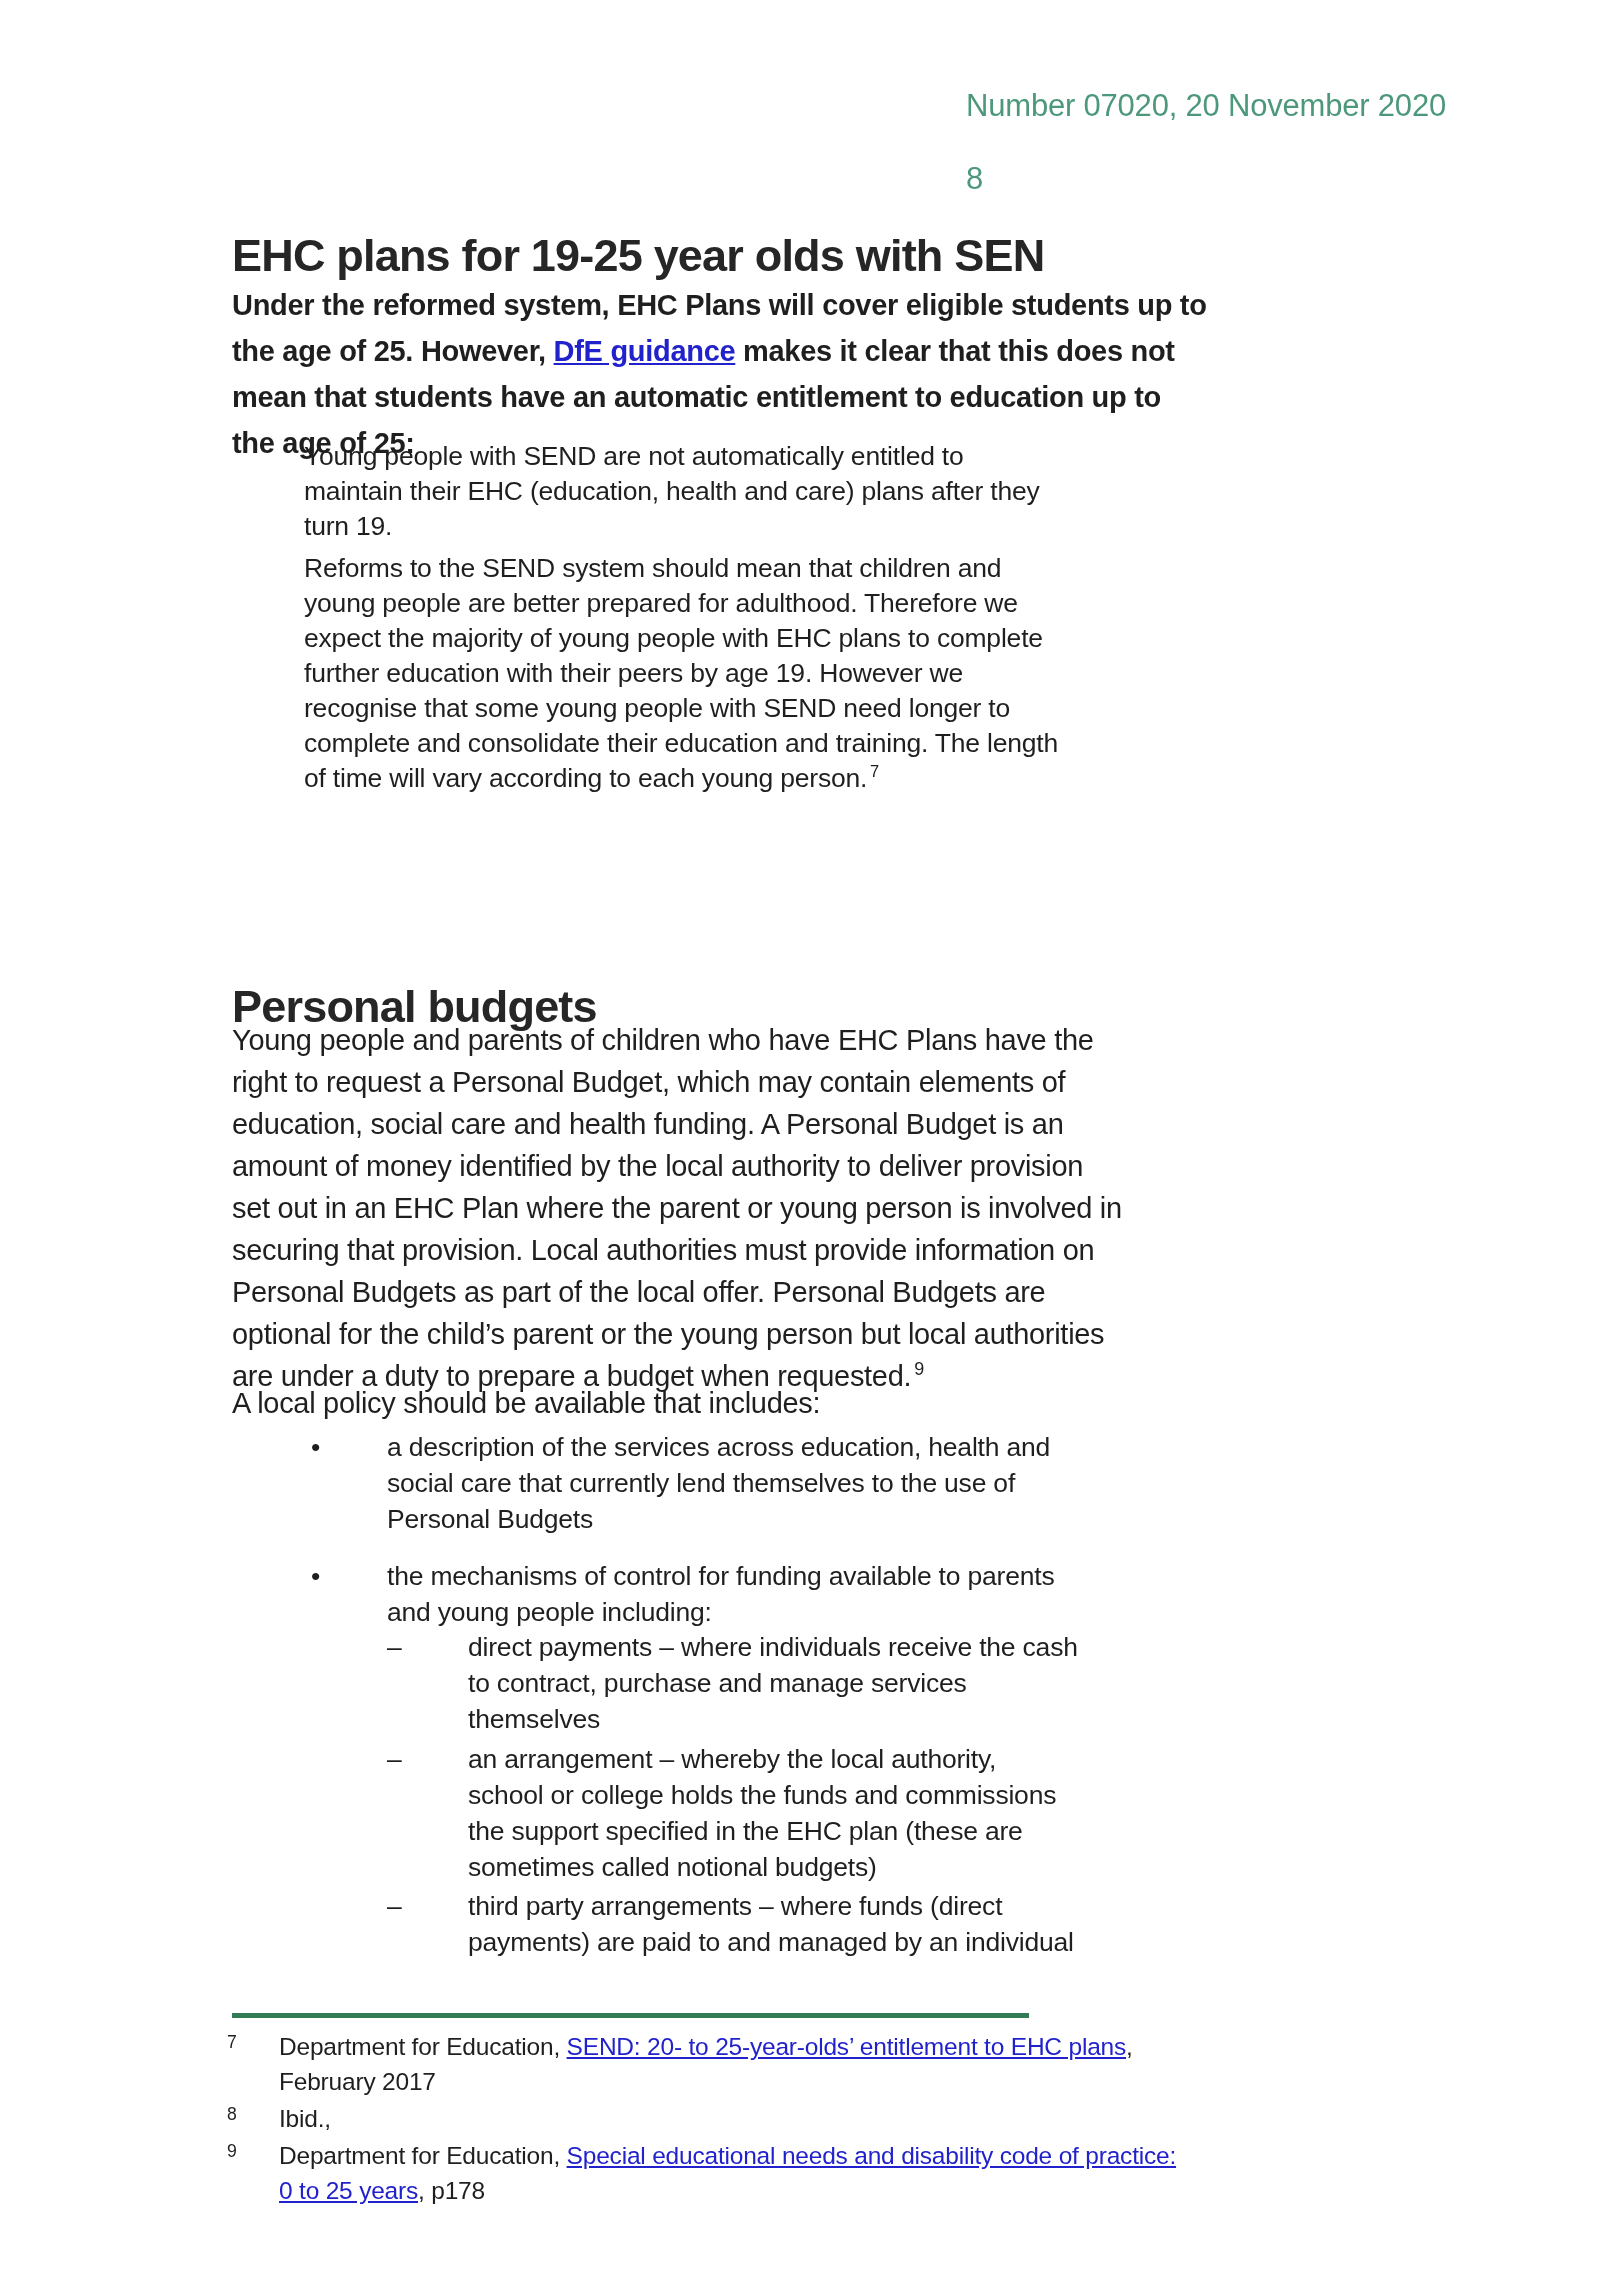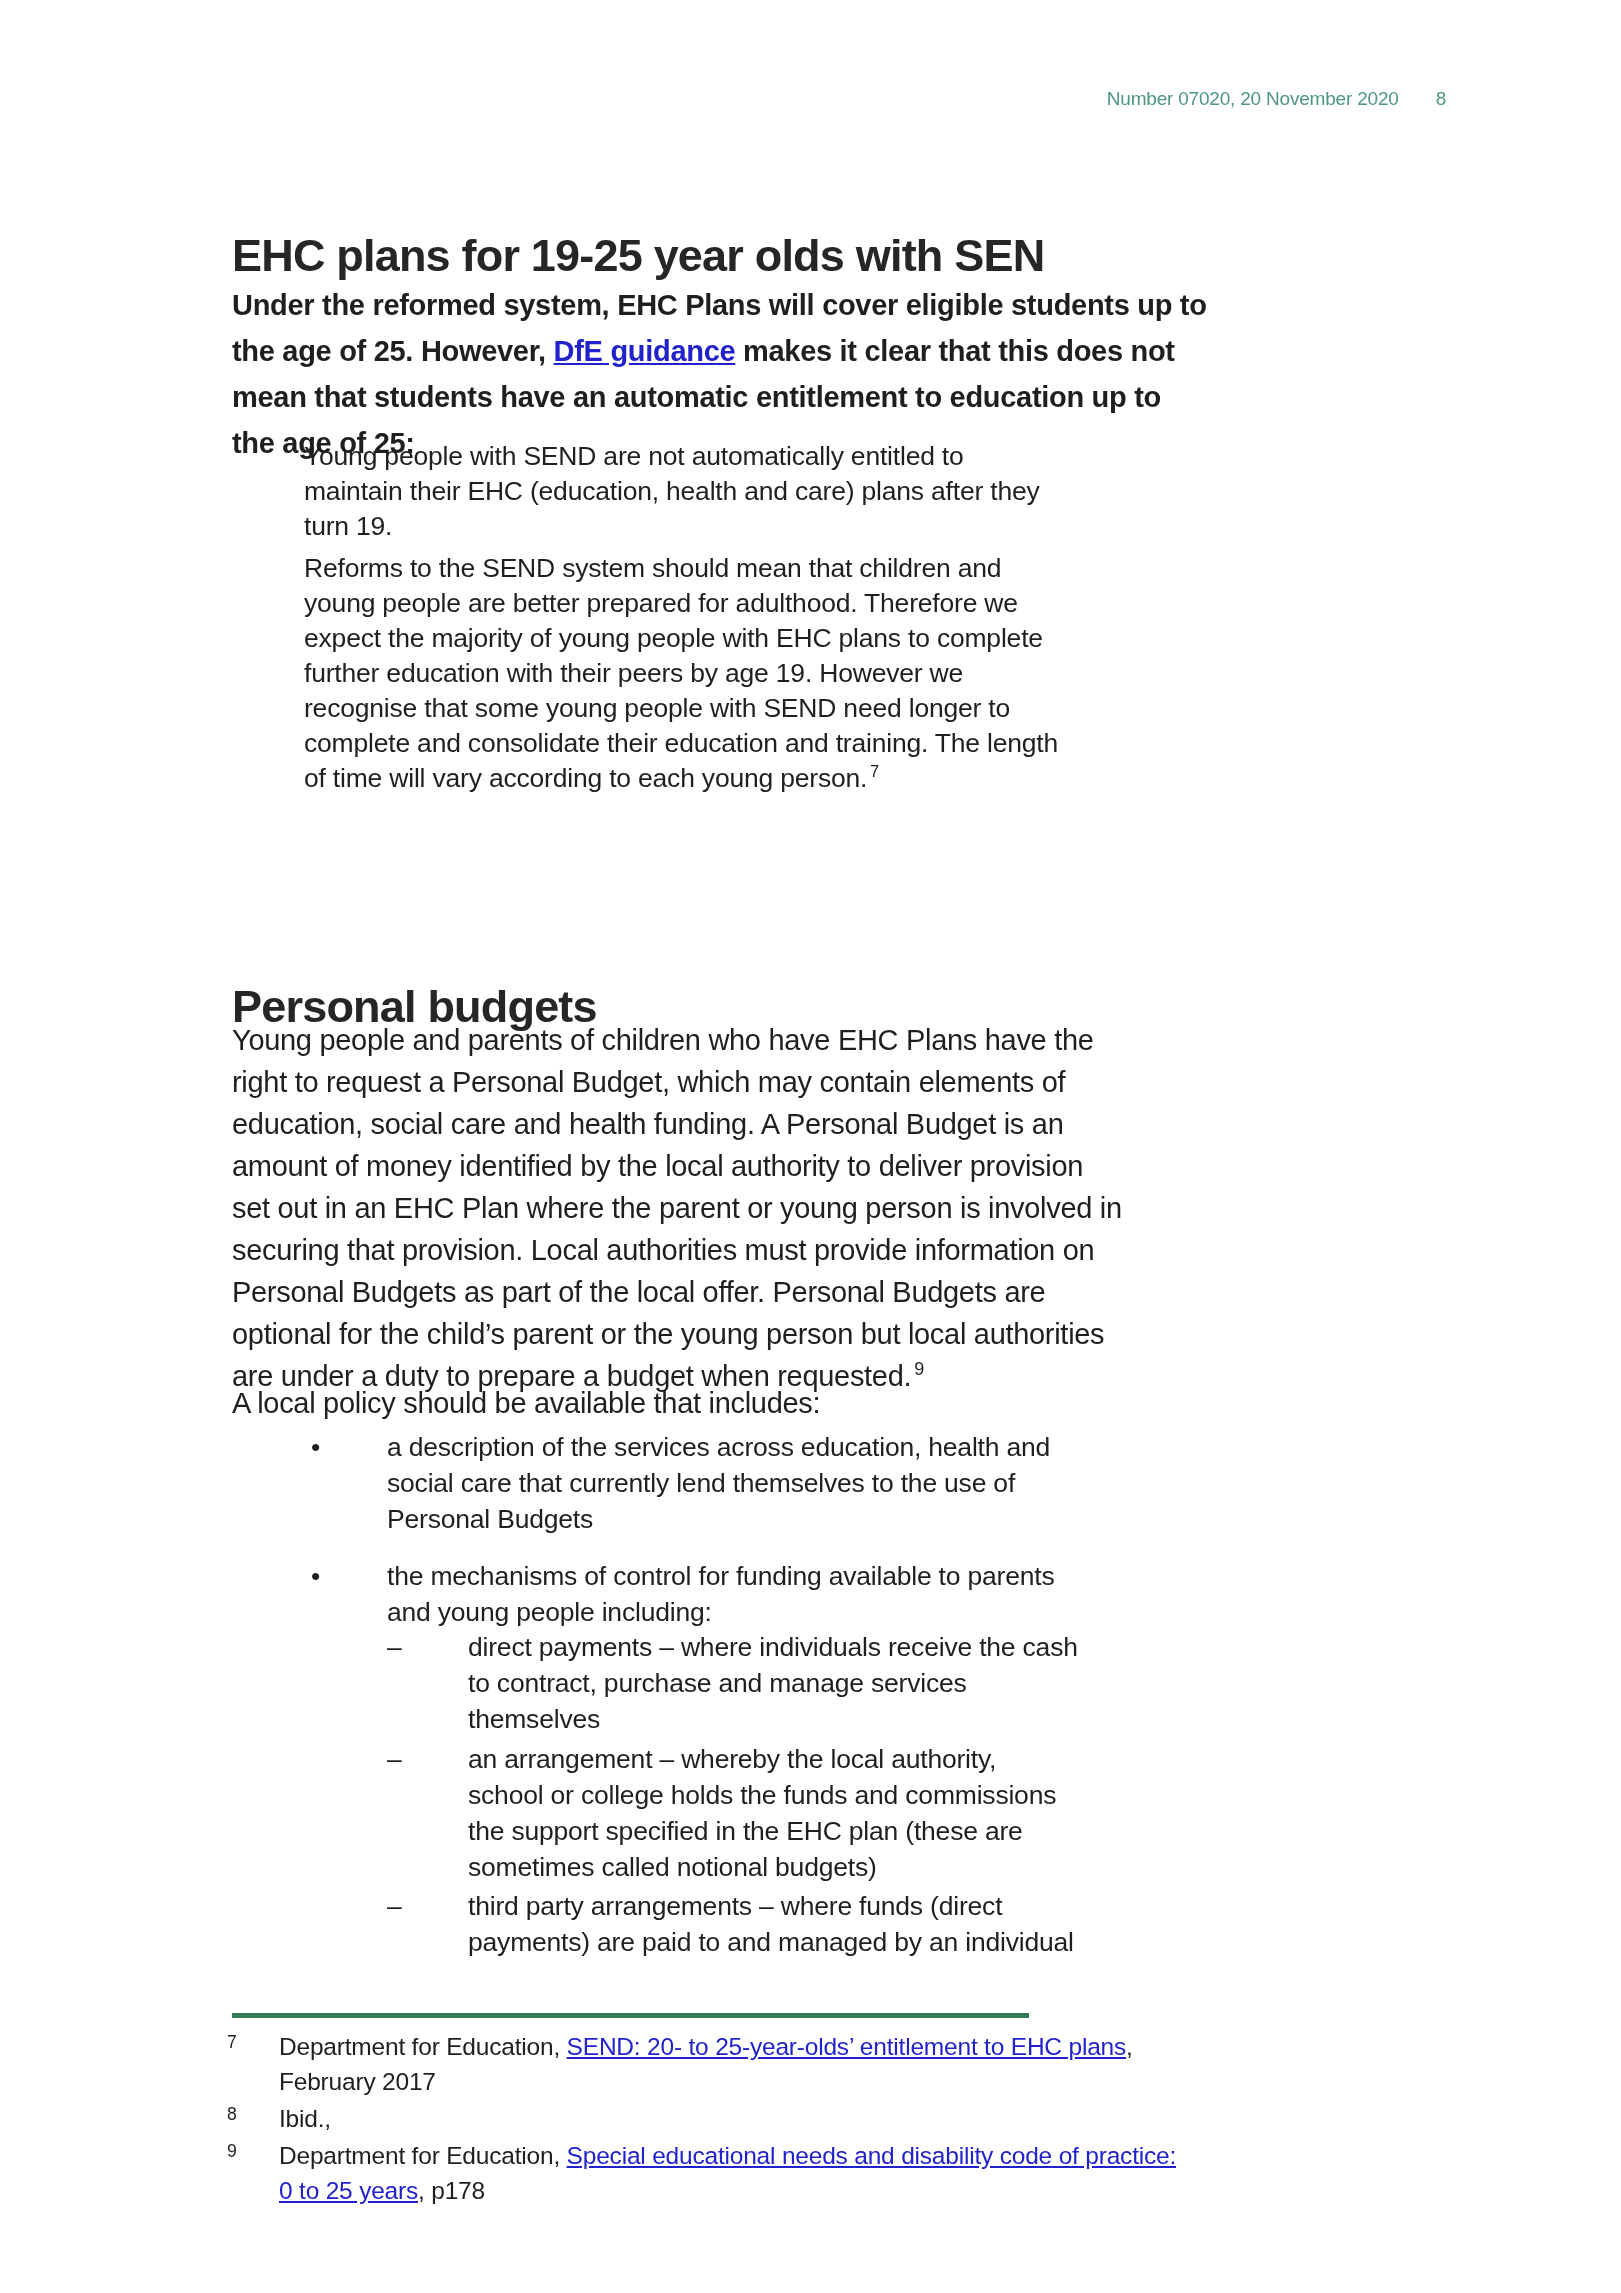--- a/index.html
+++ b/index.html
@@ -4,21 +4,21 @@
 <style>
   html,body { margin:0; padding:0; background:#e8e8e8; }
   .page {
     position:relative; width:1621px; height:2294px; background:#ffffff;
     font-family:"Liberation Sans", sans-serif; color:#1f1f1f; overflow:hidden;
     margin:0 auto;
   }
   .header {
     position:absolute; top:88px; right:175px;
     display:flex; gap:37px; align-items:baseline;
-    font-size:19px; color:#4d987b; letter-spacing:-0.2px;
+    font-size:31px; color:#4d987b; letter-spacing:-0.2px;flex-direction:column;
   }
   .h1 {
     position:absolute; left:232px; margin:0;
     font-size:45px; font-weight:600; letter-spacing:-0.8px; color:#262626;
     line-height:53px; white-space:pre-line;
   }
   .pos-h1 { top:229px;text-align:center; }
   .pos-h2 { top:980px; }
   .body {
     position:absolute; left:232px; margin:0; width:1186px;

